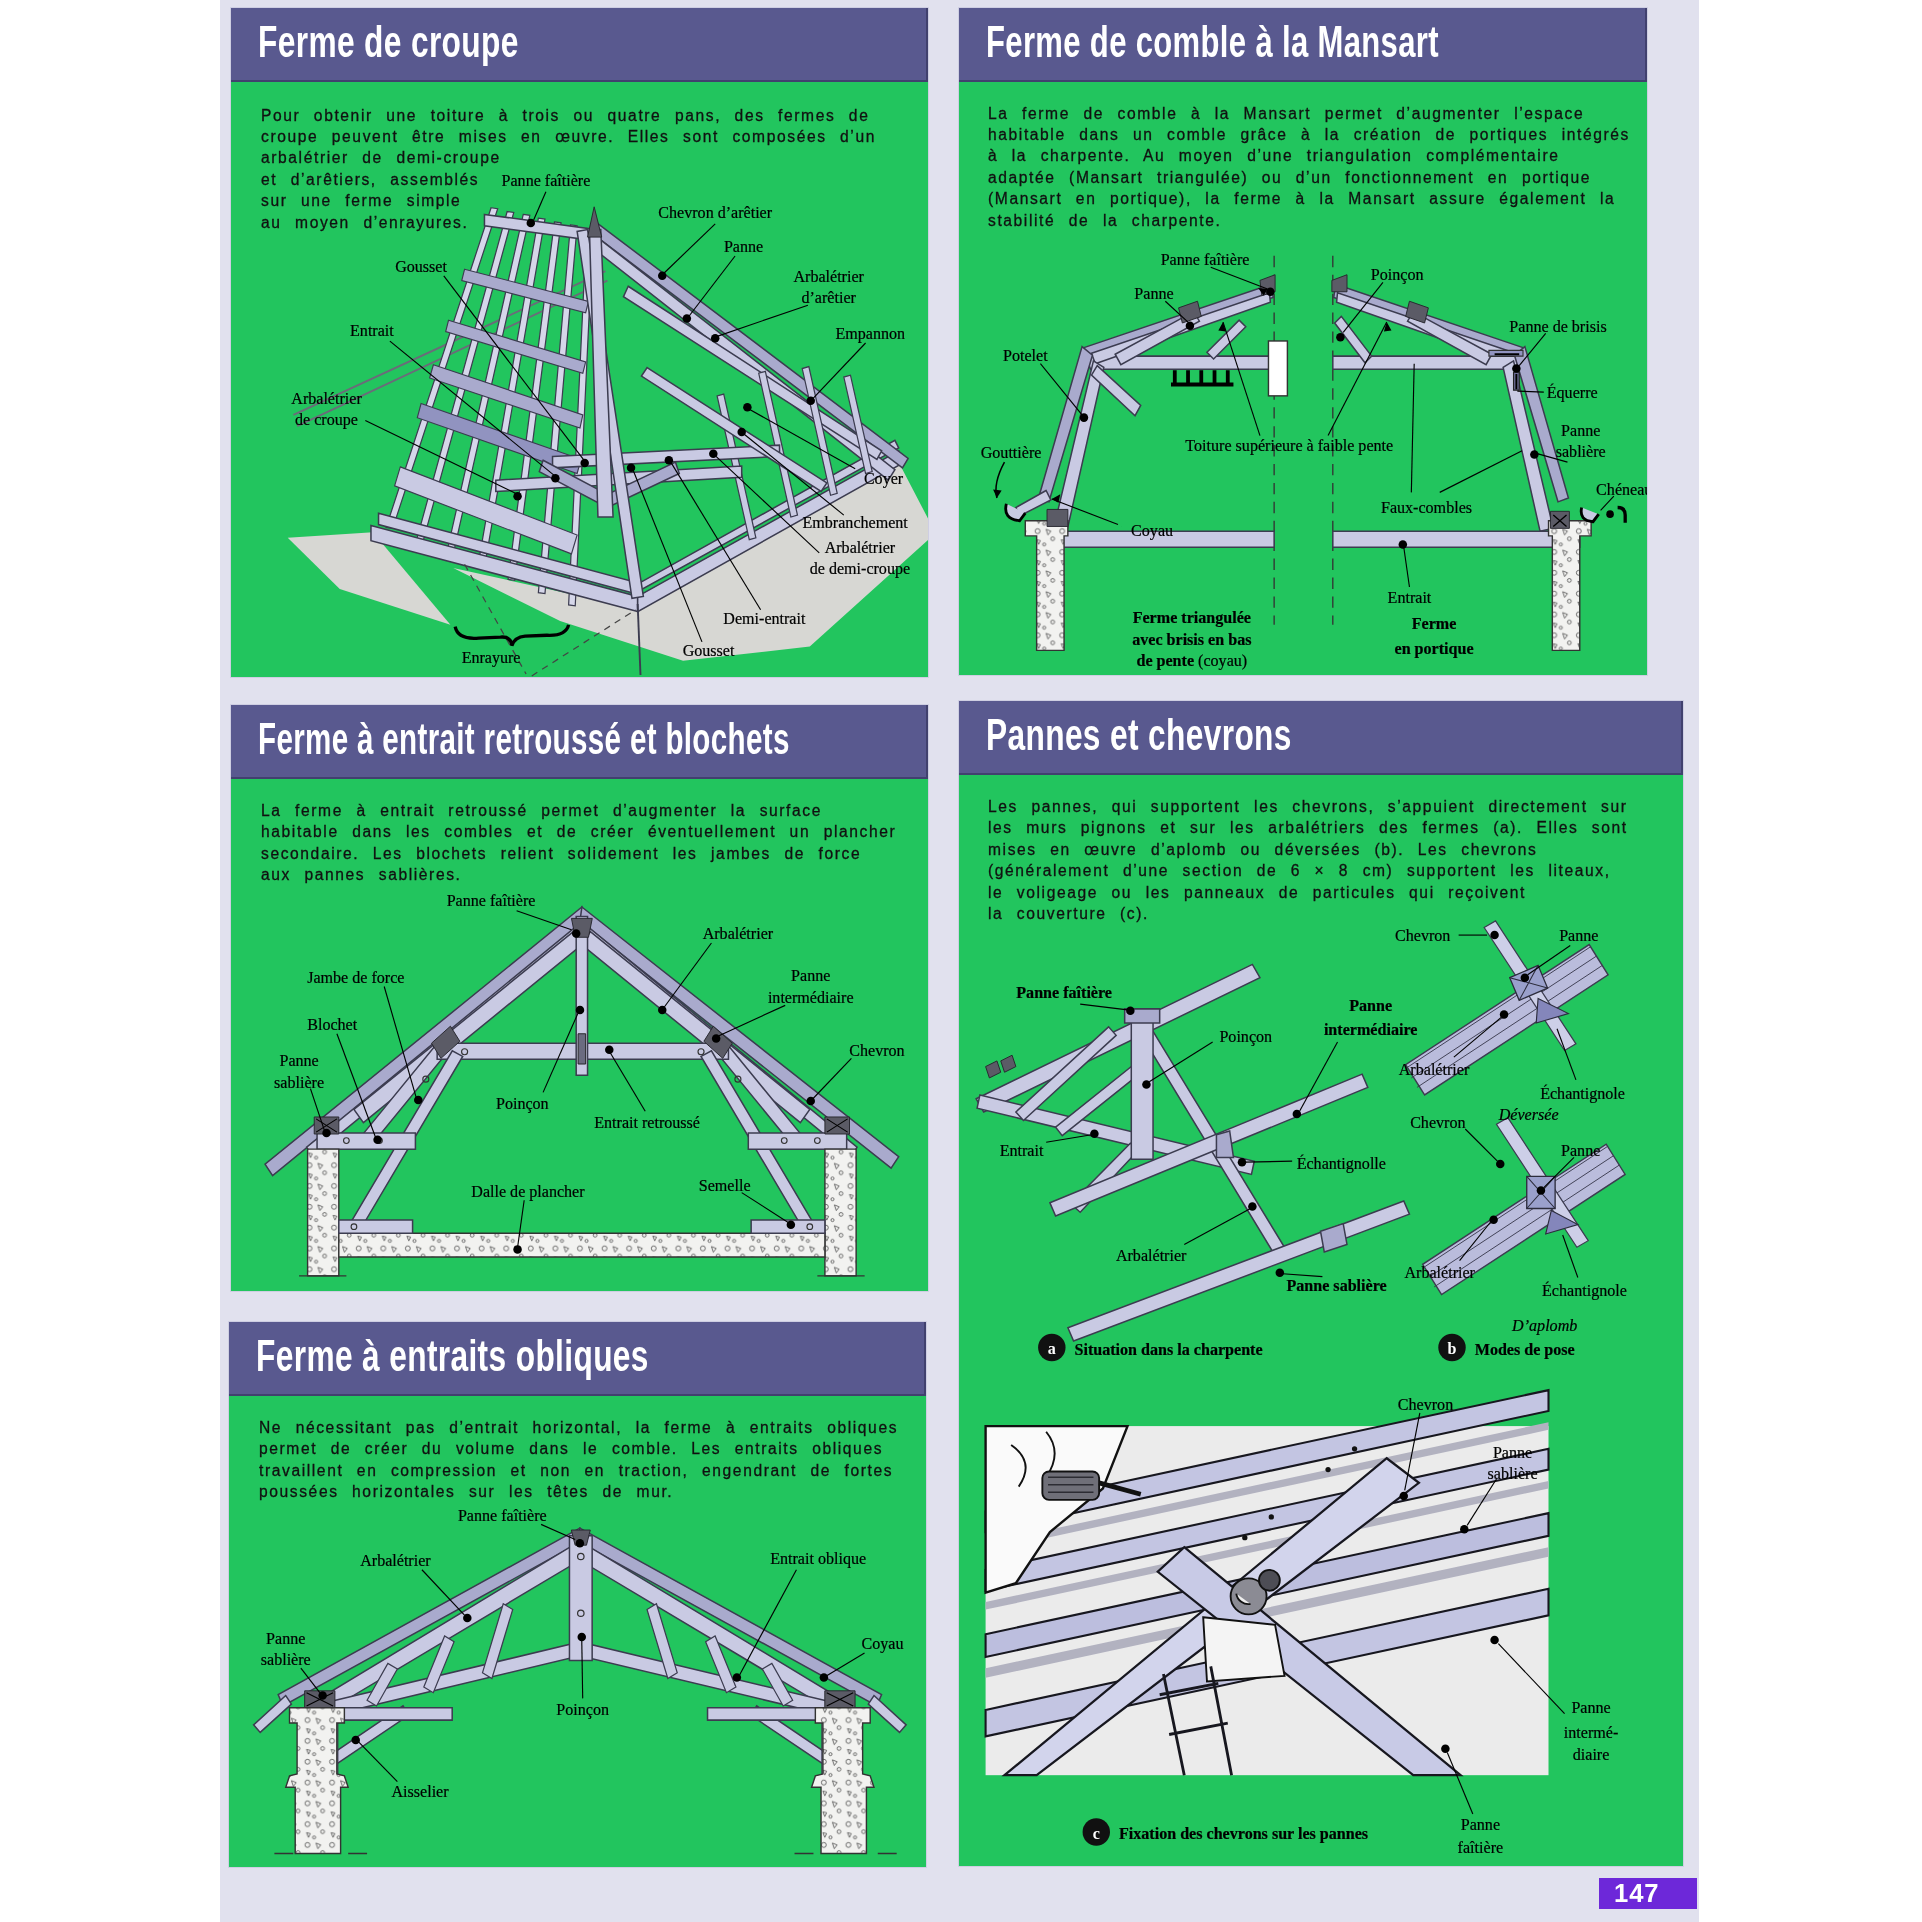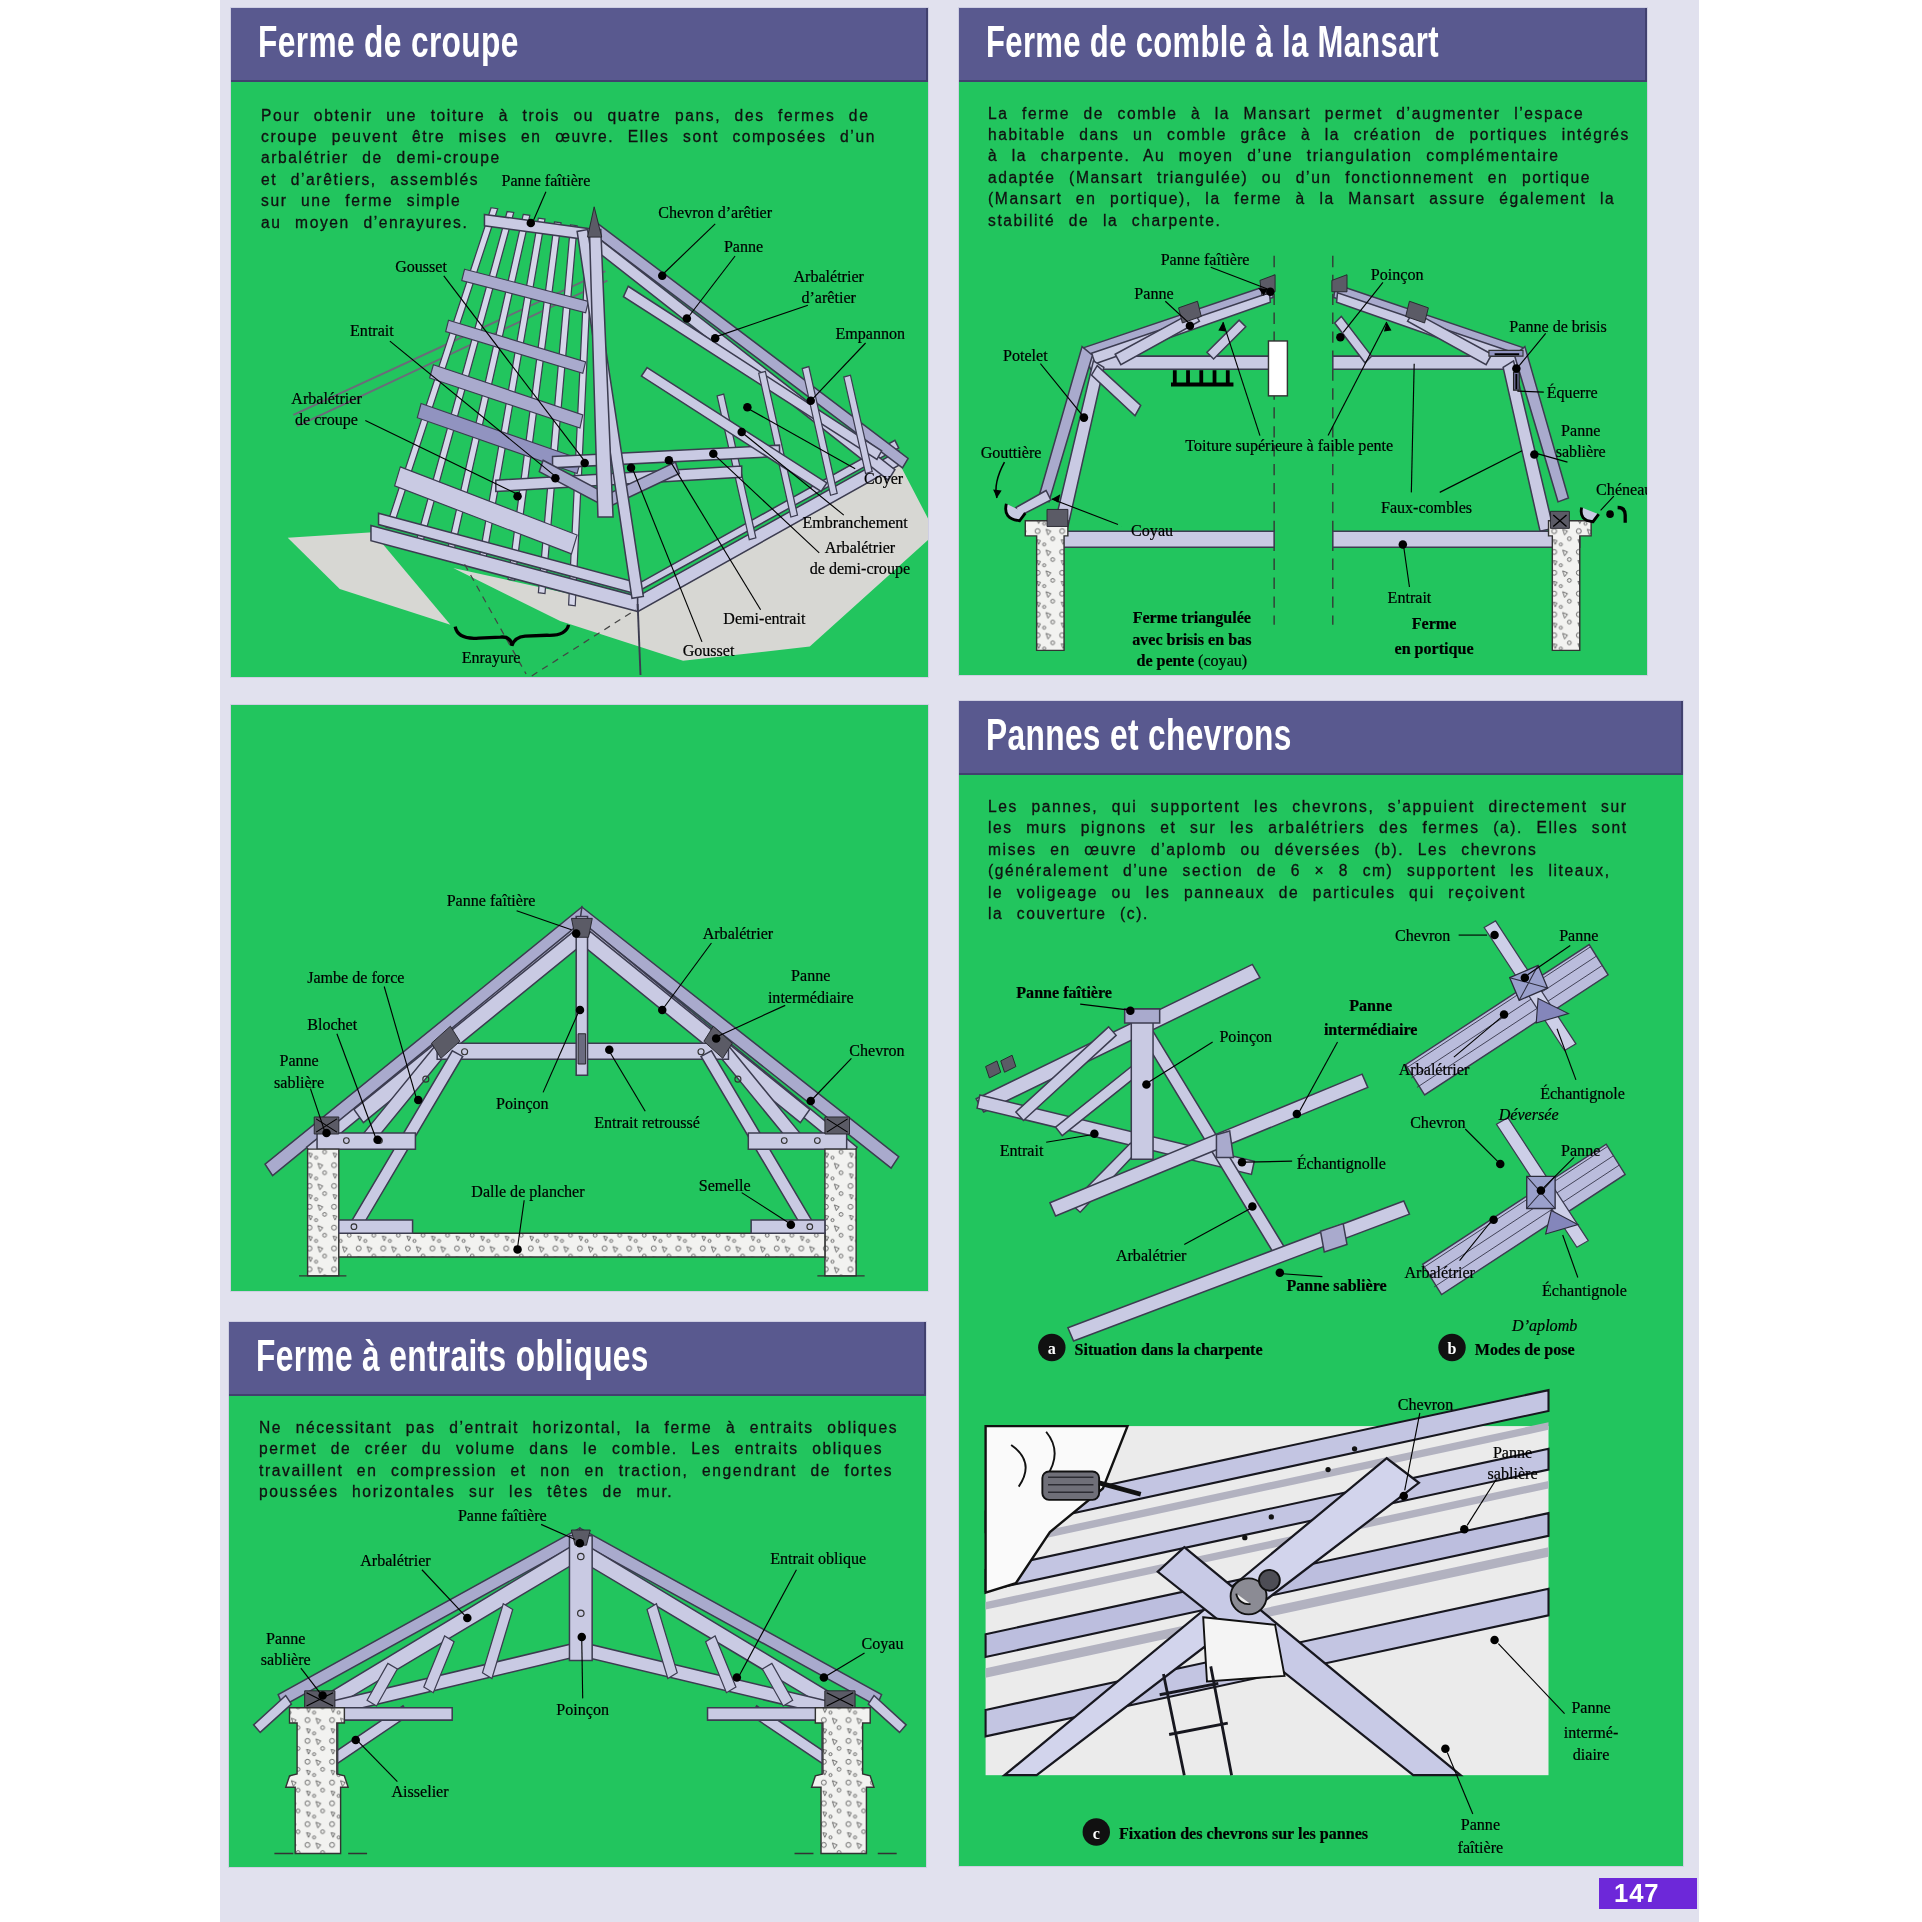--- a/index.html
+++ b/index.html
@@ -275,20 +275,24 @@
       <text x="246" y="410" class="b" font-size="19">Ferme triangulée</text>
       <text x="246" y="433" class="b" font-size="19">avec brisis en bas</text>
       <text x="246" y="456" class="b" font-size="19">de pente <tspan font-weight="normal">(coyau)</tspan></text>
       <text x="502" y="416" class="b" font-size="19">Ferme</text>
       <text x="502" y="443" class="b" font-size="19">en portique</text>
     </g>
   </svg>
 </div>
 
 <div class="card" style="left:231px;top:705px;width:697px;height:586px;">
+  <div class="hdr">
+      <span style="transform:translateY(-54%) scaleX(0.672);">Ferme à entrait retroussé et blochets</span>
+    </div>
+  <div class="txt" style="left:30px;top:95px;width:653px;">La ferme à entrait retroussé permet d’augmenter la surface<br>habitable dans les combles et de créer éventuellement un plancher<br>secondaire. Les blochets relient solidement les jambes de force<br>aux pannes sablières.</div>
   <svg class="dg" style="left:0px;top:185px;" width="697" height="401" viewBox="0 0 737 424">
 
     <path class="bm2" d="M371 18 L36 290 L44 302 L373 33 Z"></path>
     <path class="bm2" d="M371 18 L706 282 L698 294 L369 33 Z"></path>
 
     <path class="bm" d="M368 36 L80 272 L86 282 L371 48 Z"></path>
     <path class="bm" d="M374 36 L662 272 L656 282 L371 48 Z"></path>
 
     <path class="bm" d="M362 44 L130 232 L140 246 L371 58 Z"></path>
     <path class="bm" d="M380 44 L612 232 L602 246 L371 58 Z"></path>

